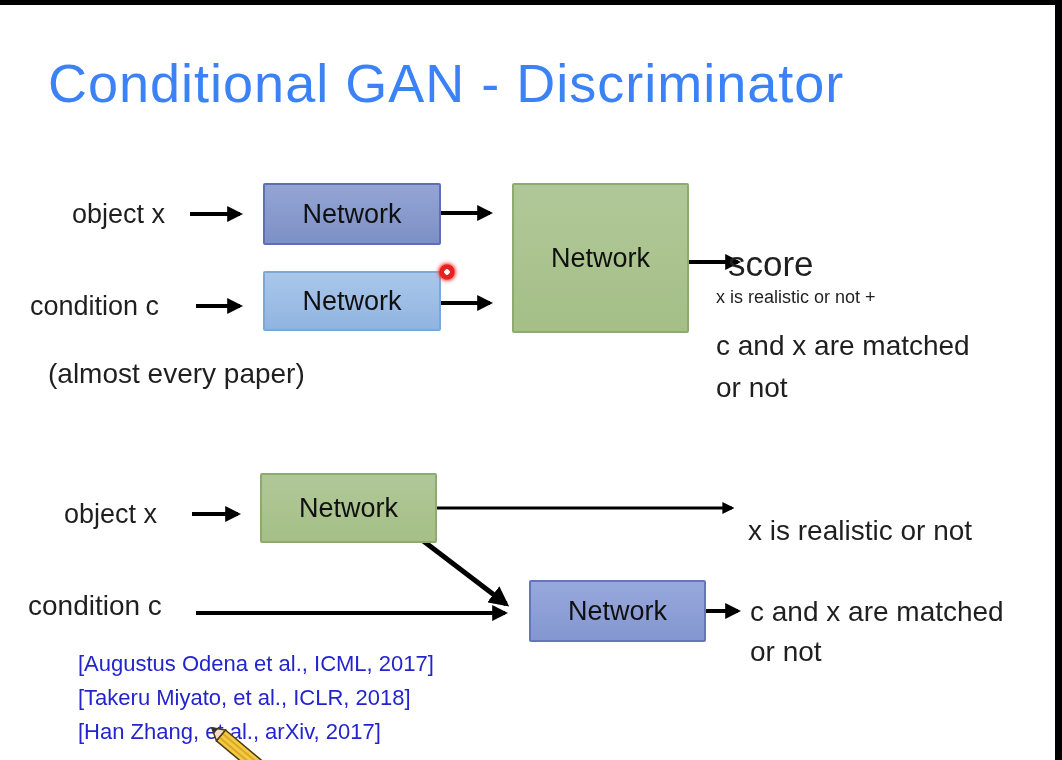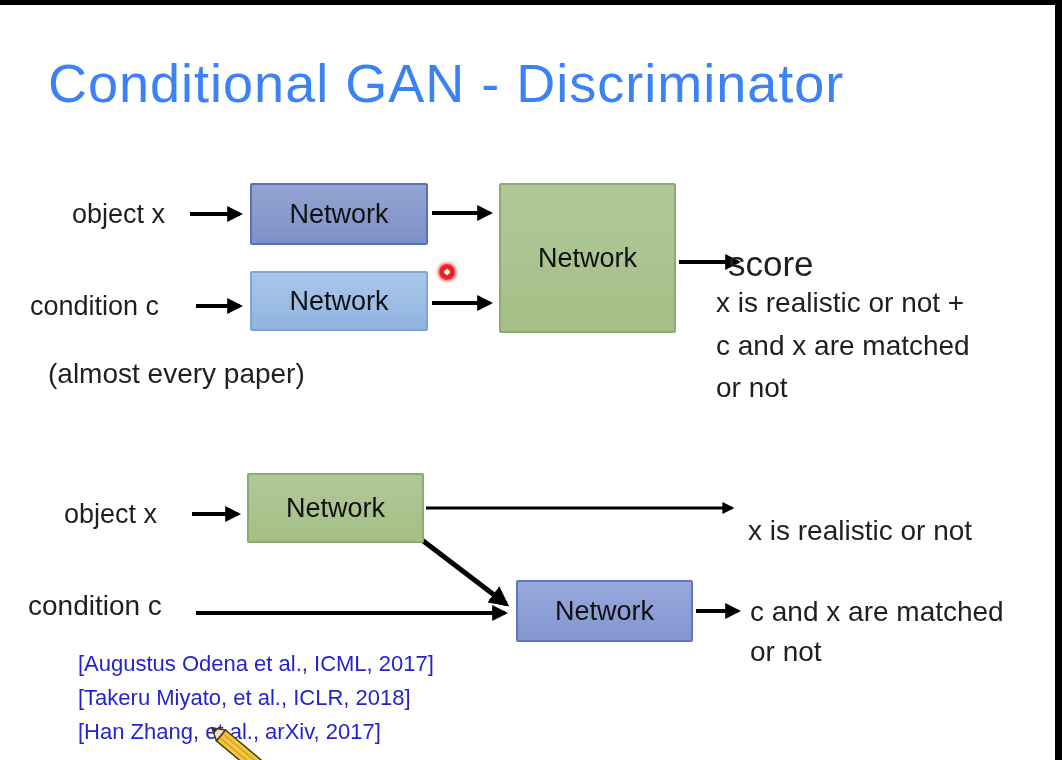--- a/index.html
+++ b/index.html
@@ -16,21 +16,21 @@
   #slide-title{
     left:48px;top:52px;width:940px;
     font-size:54px;font-weight:300;letter-spacing:1px;color:#3b82f6;
     white-space:nowrap;
   }
 
   .lbl{font-size:27px;white-space:nowrap;text-align:right;}
   .net-box{
     display:flex;align-items:center;justify-content:center;
     font-size:27px;color:#101010;border-radius:2px;
-    box-sizing:border-box;white-space:nowrap;
+    box-sizing:border-box;white-space:nowrap;margin-left:13px;
   }
   .blue-dark{
     background:linear-gradient(#94a4d4,#7d90c6);
     border:2px solid #5d70b5;
   }
   .blue-light{
     background:linear-gradient(#aac7ea,#90b4e1);
     border:2px solid #79a9db;
   }
   .green{
@@ -43,21 +43,21 @@
   }
 
   
   #t-object-x{left:72px;top:199px;}
   #t-condition-c{left:30px;top:291px;}
   #t-box-x{left:250px;top:183px;width:178px;height:62px;}
   #t-box-c{left:250px;top:271px;width:178px;height:60px;}
   #t-box-joint{left:499px;top:183px;width:177px;height:150px;}
   #t-note{left:48px;top:358px;font-size:28px;}
   #t-score{left:728px;top:244px;font-size:35px;}
-  #t-desc1{left:716px;top:287px;font-size:28px;}
+  #t-desc1{left:716px;top:287px;font-size:18px;}
   #t-desc2{left:716px;top:330px;font-size:28px;}
   #t-desc3{left:716px;top:372px;font-size:28px;}
 
   
   #b-object-x{left:64px;top:499px;}
   #b-condition-c{left:28px;top:590px;font-size:28px;}
   #b-box-x{left:247px;top:473px;width:177px;height:70px;}
   #b-box-c{left:516px;top:580px;width:177px;height:62px;}
   #b-out-realistic{left:748px;top:515px;font-size:28px;}
   #b-out-matched1{left:750px;top:596px;font-size:28px;}

